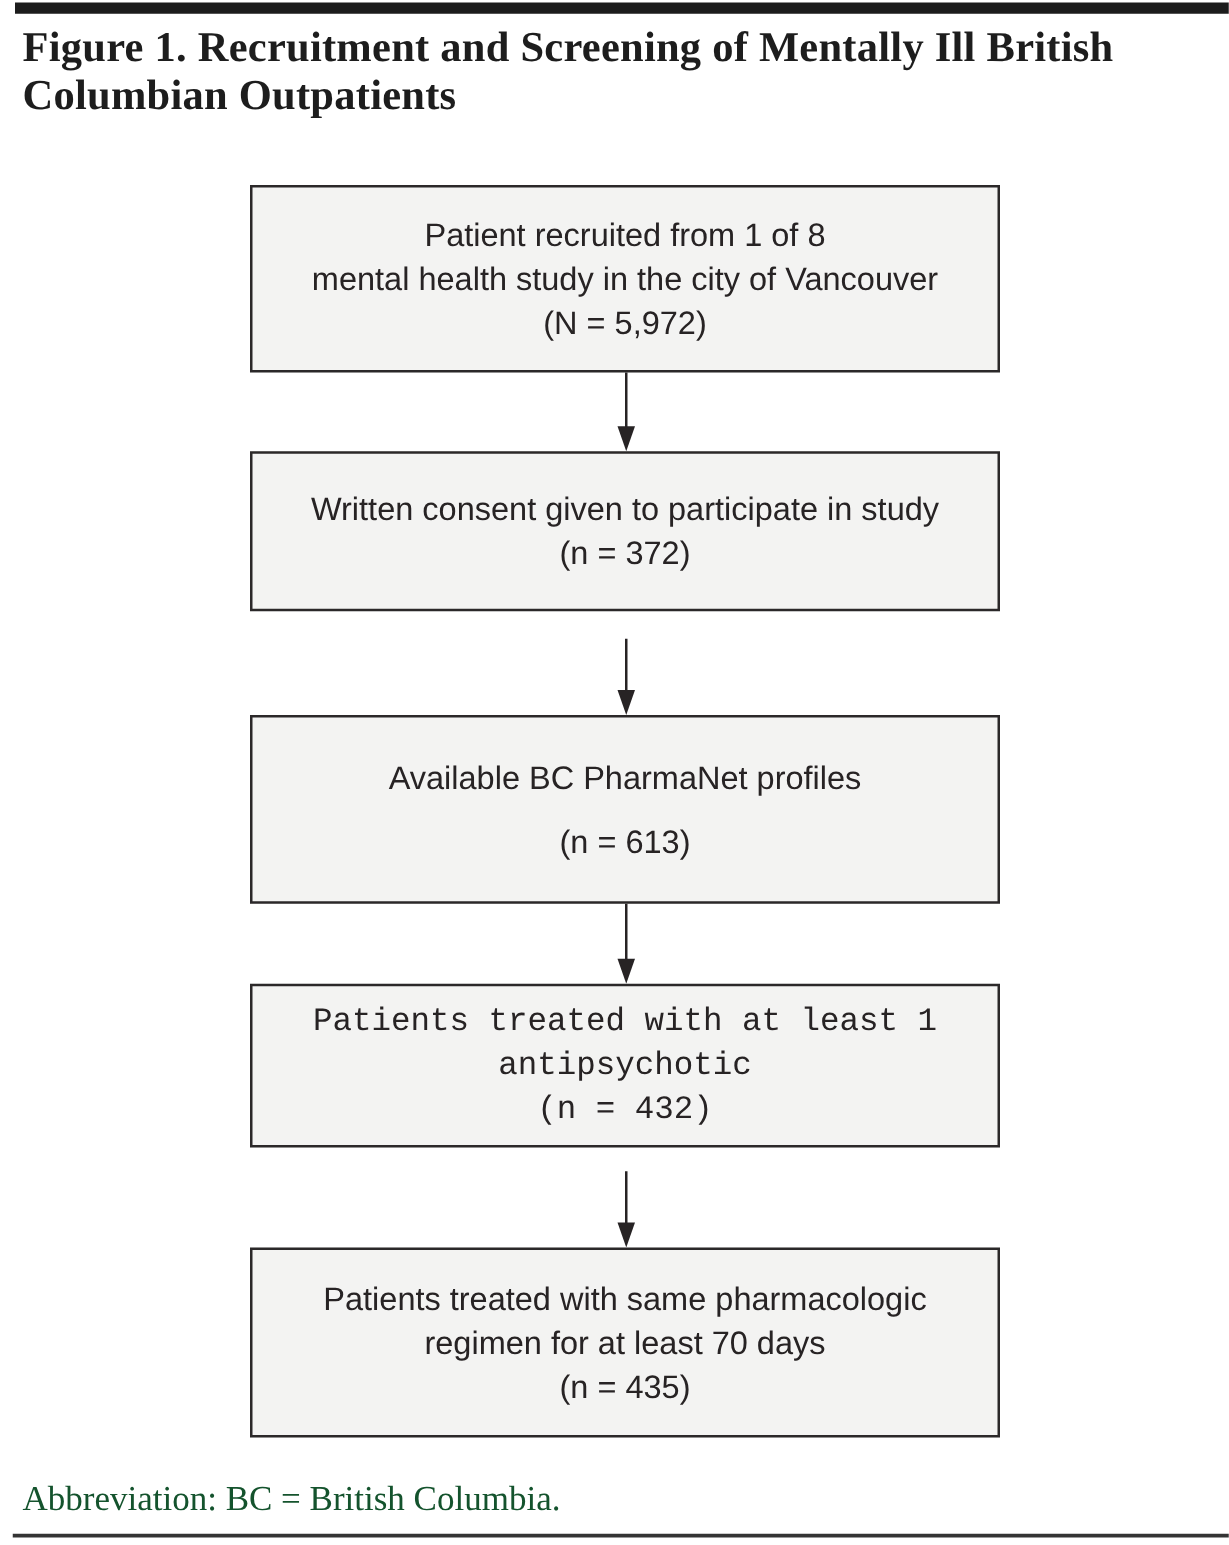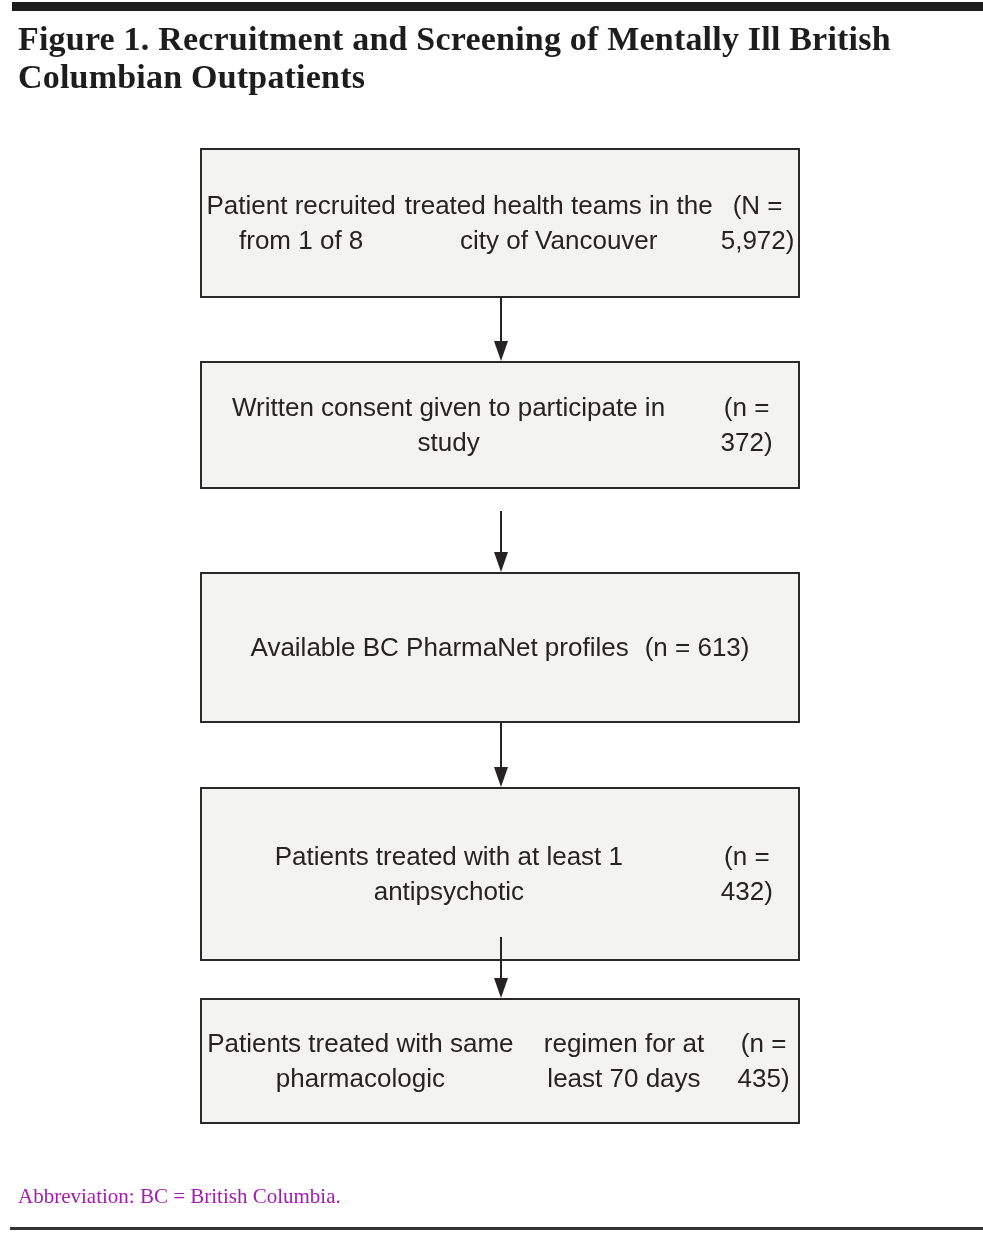--- a/index.html
+++ b/index.html
@@ -32,21 +32,21 @@
   }
   .figure-title .tline { display: block; }
   .flow-box {
     position: absolute;
     left: 190px;
     width: 600px;
     box-sizing: border-box;
     background: #f3f3f2;
     border: 2px solid #2b2829;
     display: flex;
-    flex-direction: row;
+    flex-direction: column;
     align-items: center;
     justify-content: center;
     text-align: center;
     color: #272324;
     font-size: 26px;
     line-height: 35px;
   }
   .flow-arrow {
     position: absolute;
     left: 483px;
@@ -63,22 +63,22 @@
     left: 1px; bottom: 0;
     width: 0; height: 0;
     border-left: 7px solid transparent;
     border-right: 7px solid transparent;
     border-top: 20px solid #272324;
   }
   .abbrev-note {
     position: absolute;
     left: 8px; top: 1184px;
     font-family: "Liberation Serif", serif;
-    font-size: 21px;
-    color: #a21caf;
+    font-size: 28px;
+    color: #14532d;
   }
   .bottom-rule {
     position: absolute;
     left: 0; right: 0; top: 1227px;
     height: 3px;
     background: #343434;
   }
 </style>
 </head>
 <body>
@@ -87,21 +87,21 @@
 
   <div class="top-rule"></div>
 
   <h1 class="figure-title">
     <span class="tline">Figure 1. Recruitment and Screening of Mentally Ill British</span>
     <span class="tline">Columbian Outpatients</span>
   </h1>
 
   <div class="flow-box" style="top:148px; height:150px;">
     <div>Patient recruited from 1 of 8</div>
-    <div>treated health teams in the city of Vancouver</div>
+    <div>mental health study in the city of Vancouver</div>
     <div>(N = 5,972)</div>
   </div>
 
   <div class="flow-arrow" style="top:298px; height:63px;">
     <div class="arrow-line"></div>
     <div class="arrow-head"></div>
   </div>
 
   <div class="flow-box" style="top:361px; height:128px;">
     <div>Written consent given to participate in study</div>
@@ -116,31 +116,31 @@
   <div class="flow-box" style="top:572px; height:151px;gap:16px;">
     <div>Available BC PharmaNet profiles</div>
     <div>(n = 613)</div>
   </div>
 
   <div class="flow-arrow" style="top:723px; height:64px;">
     <div class="arrow-line"></div>
     <div class="arrow-head"></div>
   </div>
 
-  <div class="flow-box" style="top:787px; height:174px;">
+  <div class="flow-box" style="top:787px; height:131px;font-family:Liberation Mono, monospace;">
     <div>Patients treated with at least 1 antipsychotic</div>
     <div>(n = 432)</div>
   </div>
 
   <div class="flow-arrow" style="top:937px; height:61px;">
     <div class="arrow-line"></div>
     <div class="arrow-head"></div>
   </div>
 
-  <div class="flow-box" style="top:998px; height:126px;">
+  <div class="flow-box" style="top:998px; height:152px;">
     <div>Patients treated with same pharmacologic</div>
     <div>regimen for at least 70 days</div>
     <div>(n = 435)</div>
   </div>
 
   <div class="abbrev-note">Abbreviation: BC = British Columbia.</div>
 
   <div class="bottom-rule"></div>
 
 </div>

